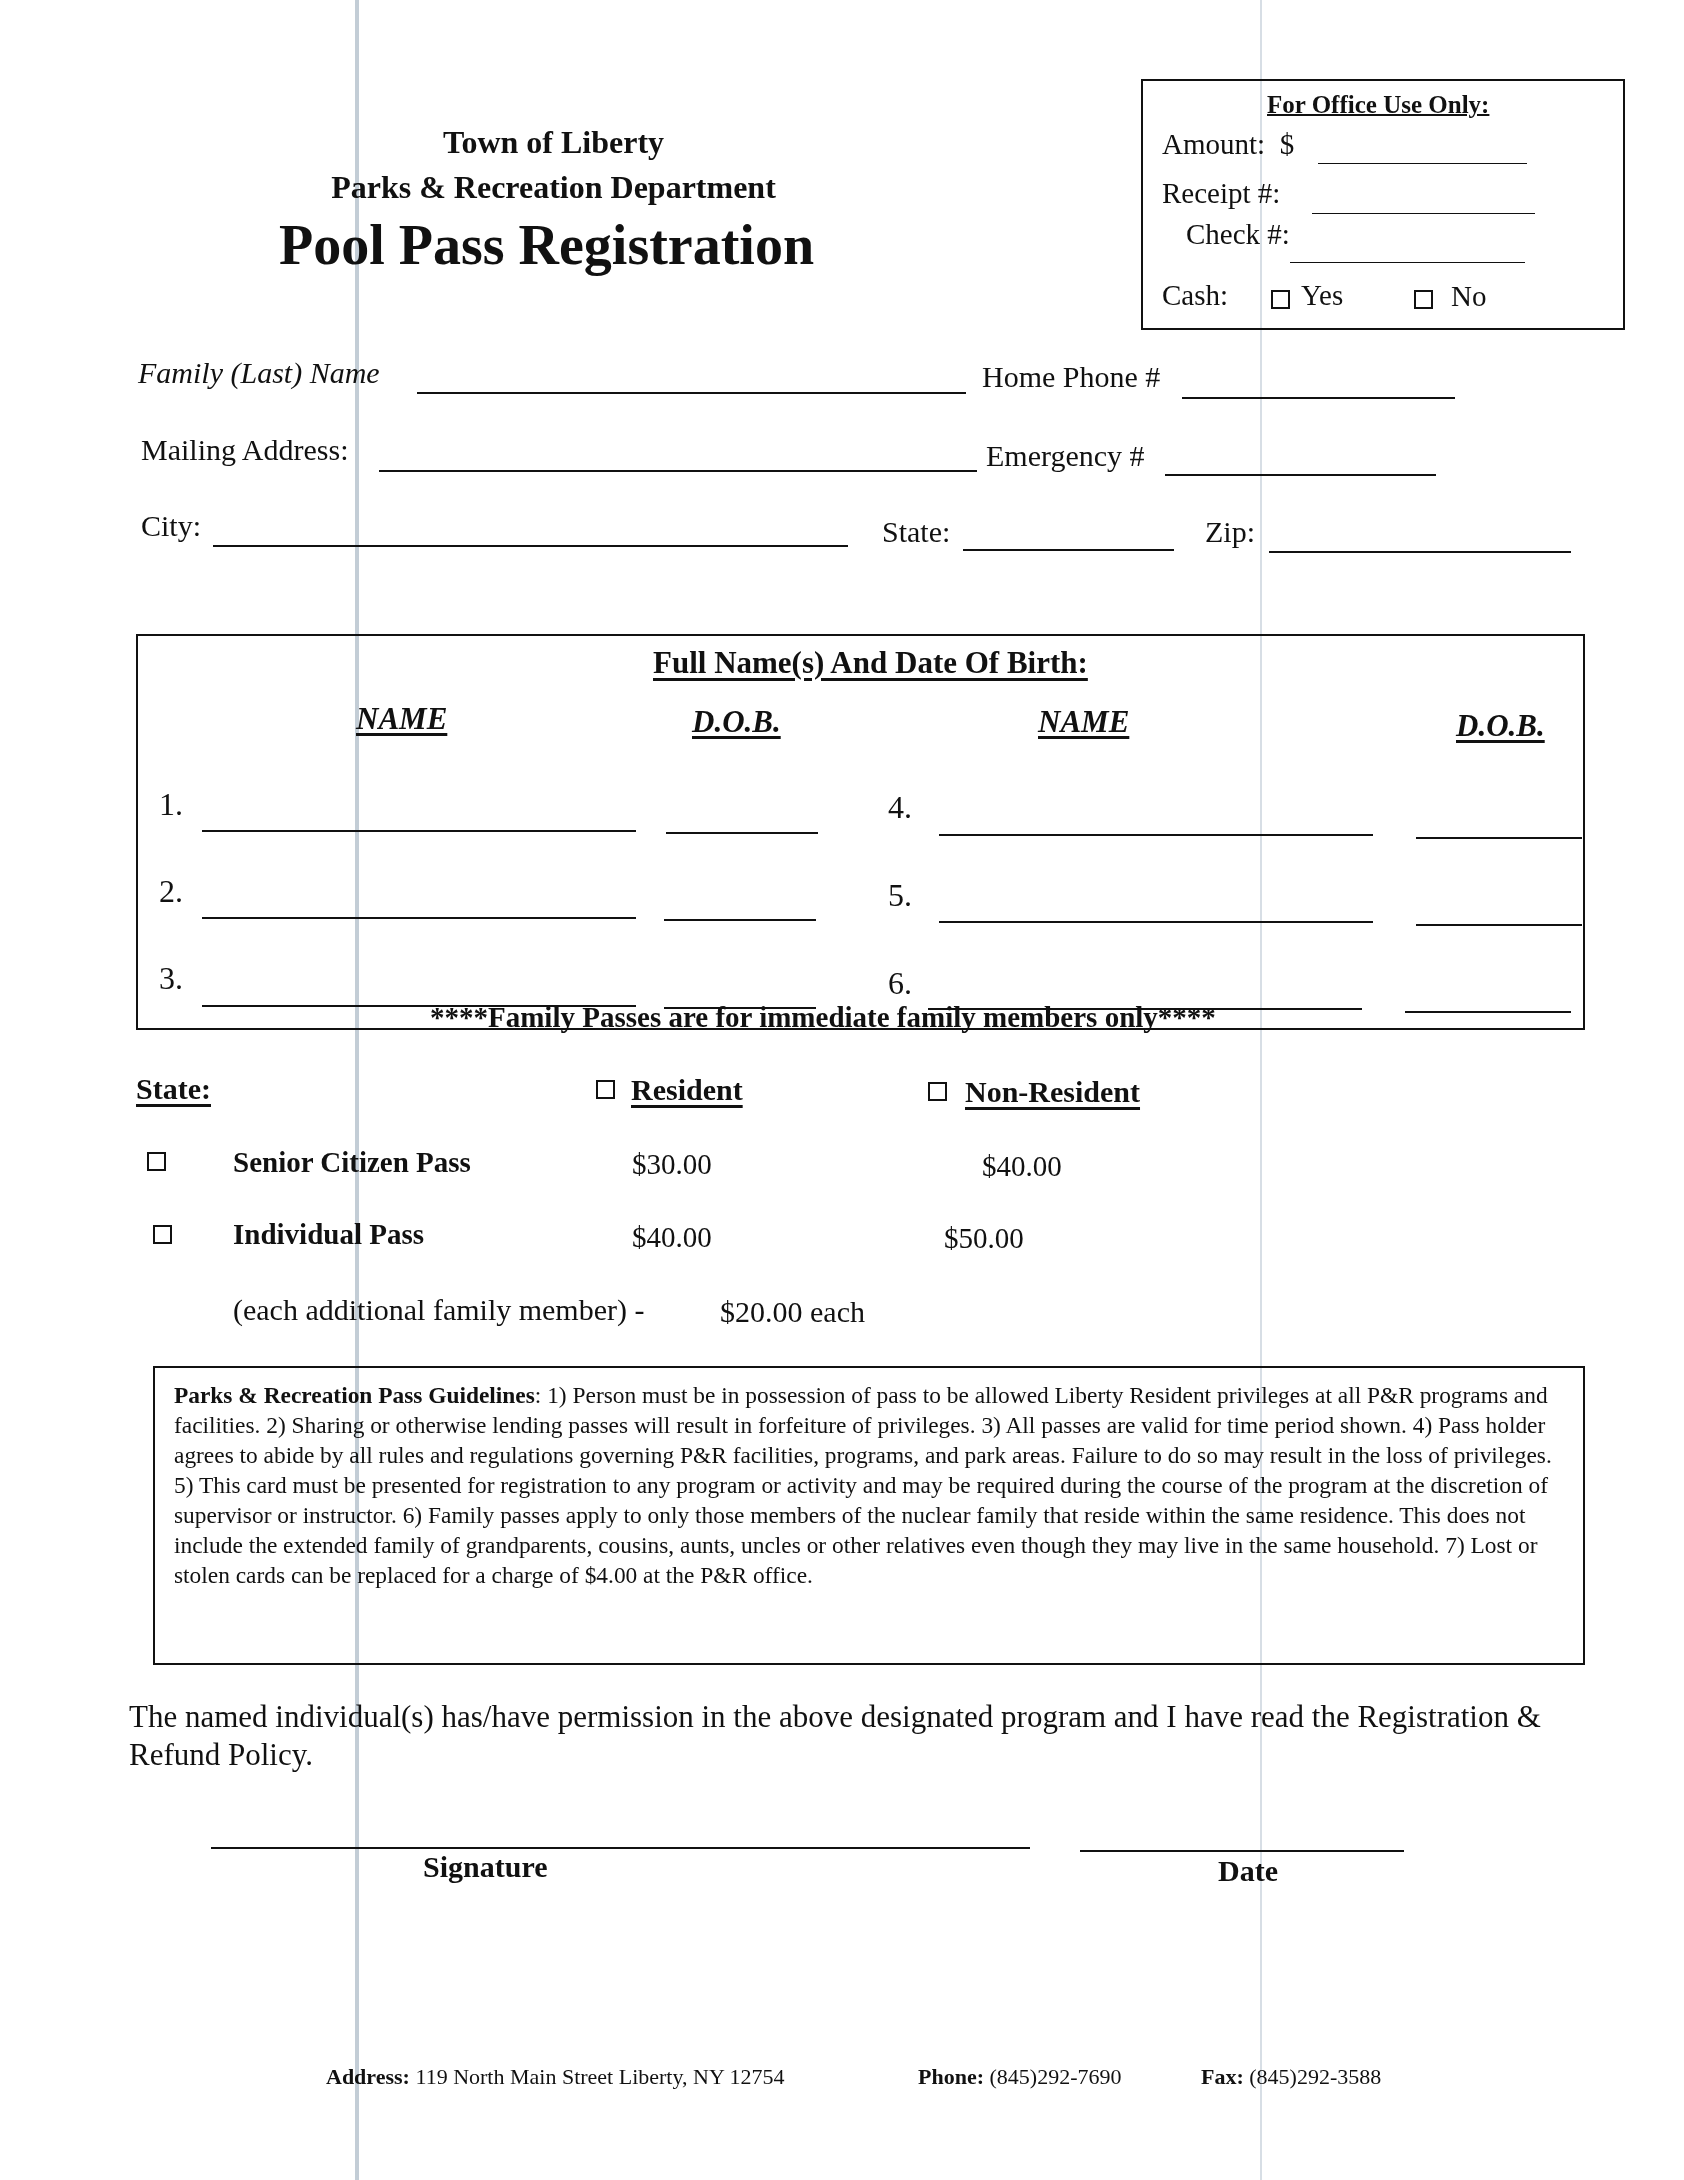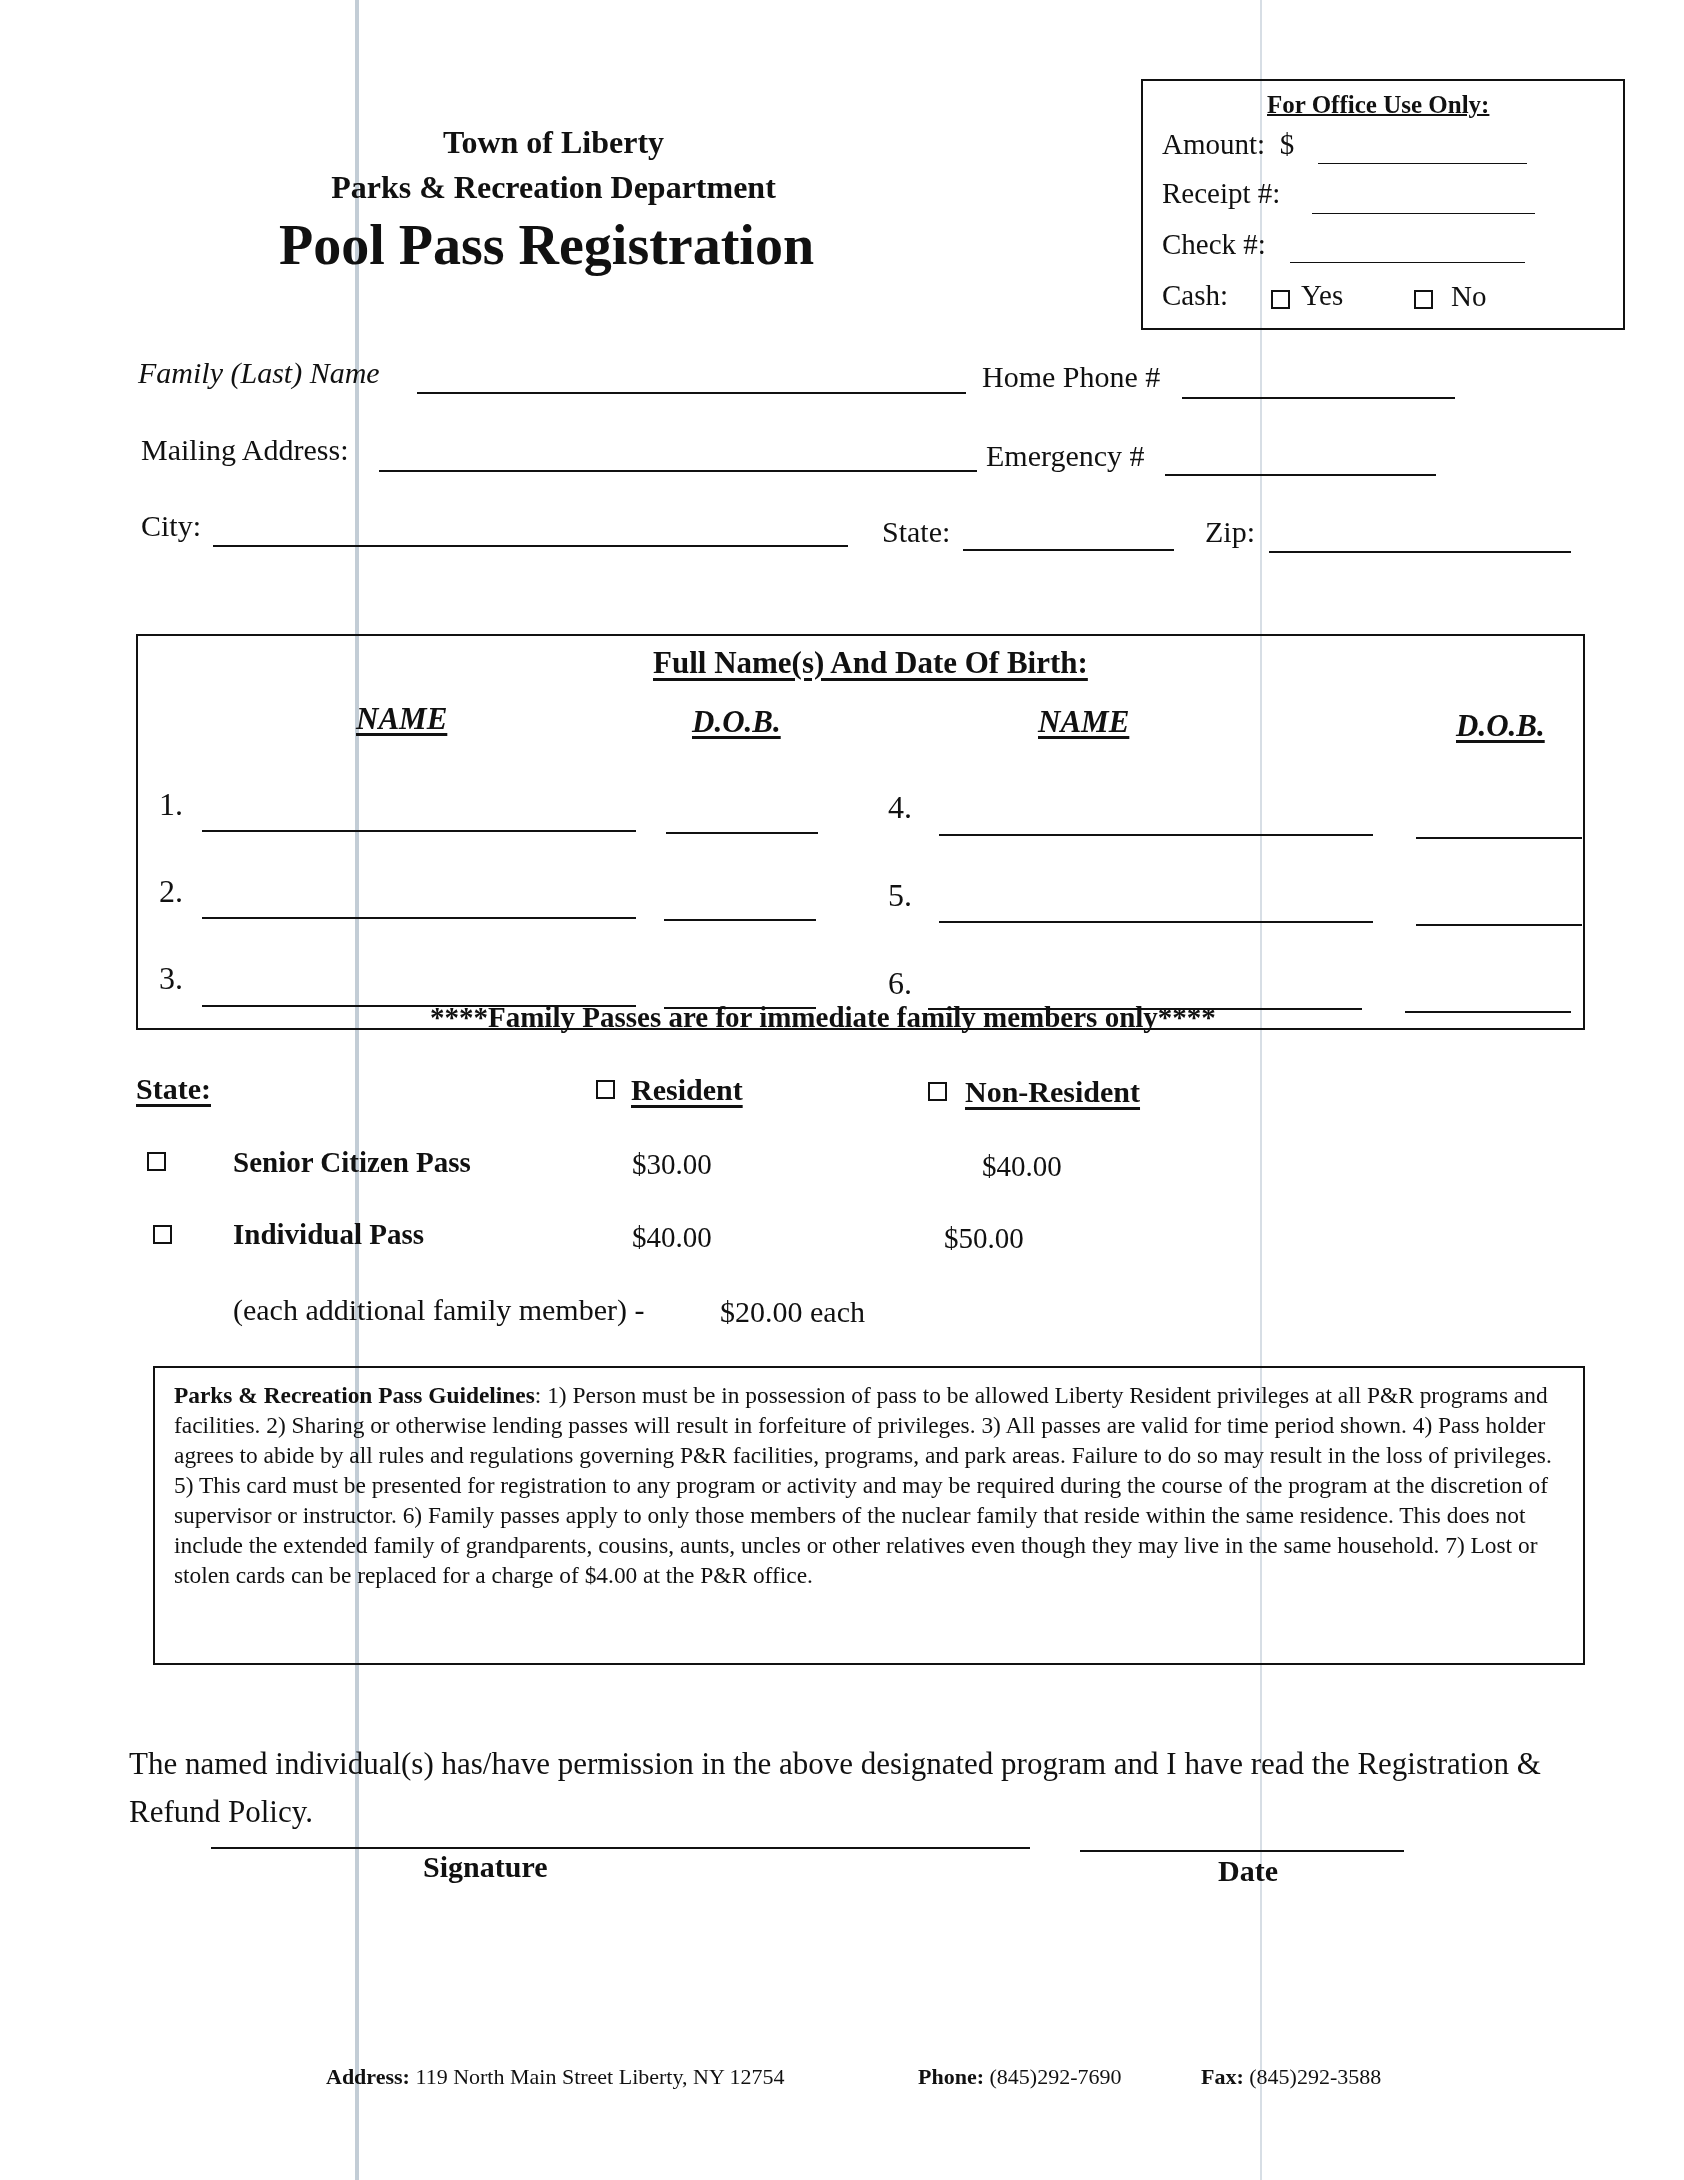--- a/index.html
+++ b/index.html
@@ -44,21 +44,21 @@
 <div class="abs h1" style="left:281px; top:124px;">Town of Liberty</div>
 <div class="abs h1" style="left:281px; top:169px;">Parks &amp; Recreation Department</div>
 <div class="abs h-title" style="left:279px; top:213px;">Pool Pass Registration</div>
 
 <div class="box office">
   <span class="ttl">For Office Use Only:</span>
   <span class="row" style="top:47px;"><span>Amount:</span>&nbsp; <span>$</span></span>
   <div class="ln" style="left:175px; top:82px; width:209px;"></div>
   <span class="row" style="top:96px;">Receipt #:</span>
   <div class="ln" style="left:169px; top:132px; width:223px;"></div>
-  <span class="row" style="top:147px;">Check #:</span>
+  <span class="row" style="top:137px;margin-left:24px;">Check #:</span>
   <div class="ln" style="left:147px; top:181px; width:235px;"></div>
   <span class="row" style="top:198px;">Cash:</span>
   <span class="cb" style="position:absolute; left:128px; top:209px;"></span>
   <span class="row" style="left:158px; top:198px;">Yes</span>
   <span class="cb" style="position:absolute; left:271px; top:209px;"></span>
   <span class="row" style="left:308px; top:199px;">No</span>
 </div>
 
 <span class="lbl" style="left:138px; top:356px;font-style:italic;">Family (Last) Name</span>
 <div class="line" style="left:417px; top:392px; width:549px;"></div>
@@ -127,21 +127,21 @@
 <span class="fees-txt" style="left:632px; top:1221px;">$40.00</span>
 <span class="fees-txt" style="left:944px; top:1222px;">$50.00</span>
 
 <span class="fees-txt" style="left:233px; top:1293px; font-size:30px;">(each additional family member)  -</span>
 <span class="fees-txt" style="left:720px; top:1295px; font-size:30px;">$20.00 each</span>
 
 <div class="box guide">
   <p><span class="gh">Parks &amp; Recreation Pass Guidelines</span><span>: 1) Person must be in possession of pass to be allowed Liberty Resident privileges at all P&amp;R programs and facilities.  2) Sharing or otherwise lending passes will result in forfeiture of privileges.  3) All passes are valid for time period shown.  4) Pass holder agrees to abide by all rules and regulations governing P&amp;R facilities, programs, and park areas.  Failure to do so may result in the loss of privileges.  5) This card must be presented for registration to any program or activity and may be required during the course of the program at the discretion of supervisor or instructor.  6) Family passes apply to only those members of the nuclear family that reside within the same residence.  This does not include the extended family of grandparents, cousins, aunts, uncles or other relatives even though they may live in the same household.  7) Lost or stolen cards can be replaced for a charge of $4.00 at the P&amp;R office.</span></p>
 </div>
 
-<div class="abs" style="left:129px; top:1740px; width:1474px; font-size:31px; line-height:48px;">The named individual(s) has/have permission in the above designated program and I have read the Registration &amp; Refund Policy.</div>
+<div class="abs" style="left:129px; top:1698px; width:1474px; font-size:31px; line-height:38px;">The named individual(s) has/have permission in the above designated program and I have read the Registration &amp; Refund Policy.</div>
 
 <div class="line" style="left:211px; top:1847px; width:819px;"></div>
 <span class="abs bold" style="left:423px; top:1850px; font-size:30px;">Signature</span>
 <div class="line" style="left:1080px; top:1850px; width:324px;"></div>
 <span class="abs bold" style="left:1218px; top:1854px; font-size:30px;">Date</span>
 
 <span class="footer" style="left:326px;"><b>Address:</b> <span>119 North Main Street  Liberty, NY 12754</span></span>
 <span class="footer" style="left:918px;"><b>Phone:</b> <span>(845)292-7690</span></span>
 <span class="footer" style="left:1201px;"><b>Fax:</b> <span>(845)292-3588</span></span>
 

